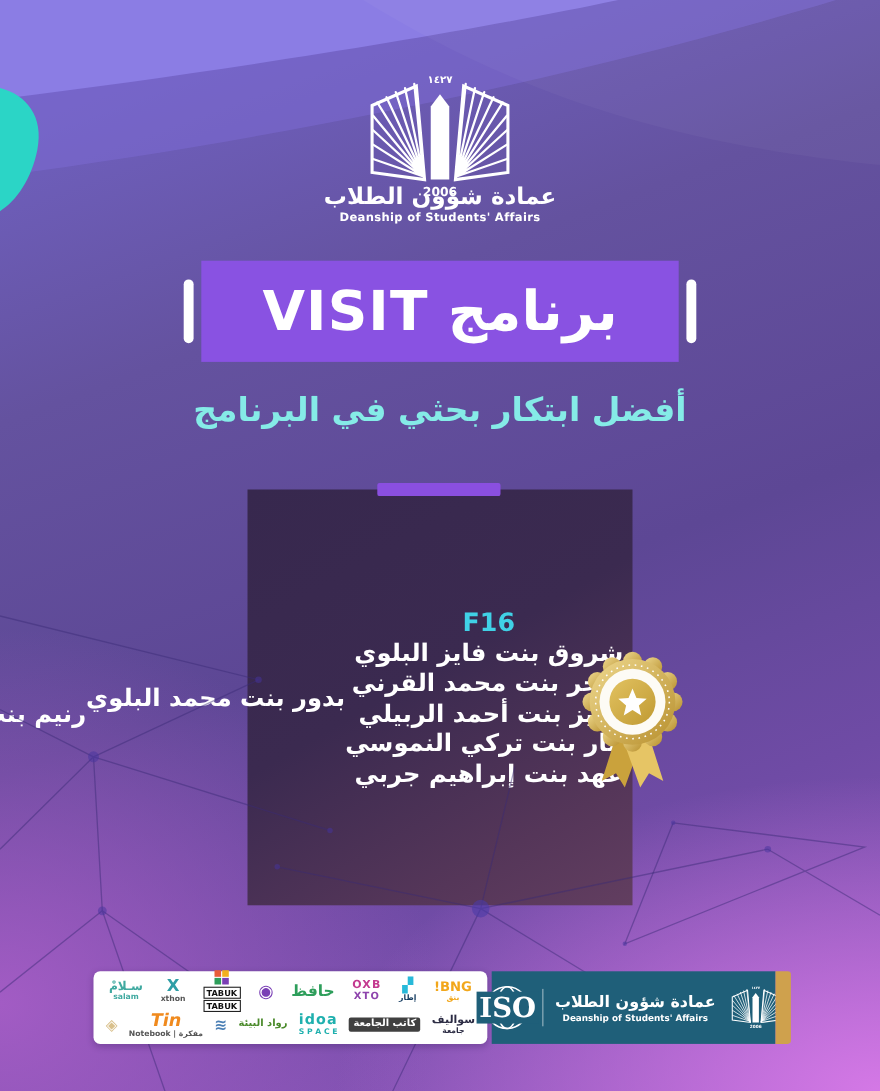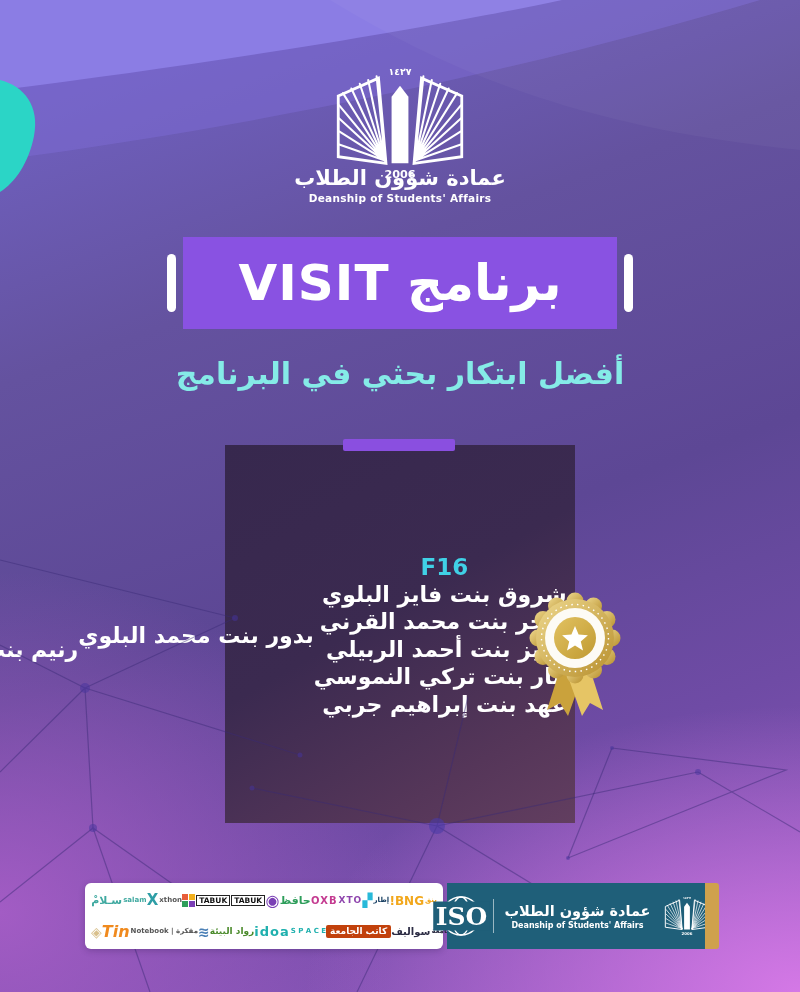--- a/index.html
+++ b/index.html
@@ -43,29 +43,29 @@
   .name-line{color:#fff;font-size:22px;font-weight:600;line-height:27.5px;white-space:nowrap;}
 
   
   .medal{position:absolute;left:513px;top:570px;width:124px;height:152px;}
 
   
   .sponsor-panel{position:absolute;left:85px;top:883px;width:358px;height:66px;background:#fff;
     border-radius:6px;box-sizing:border-box;padding:2px 6px;display:flex;flex-direction:column;justify-content:center;
     box-shadow:0 2px 6px rgba(40,20,70,.25);}
   .sponsor-row{display:flex;justify-content:space-around;align-items:center;height:31px;direction:ltr;}
-  .sponsor{display:flex;flex-direction:row;align-items:center;line-height:1;gap:1px;}
+  .sponsor{display:flex;flex-direction:column;align-items:center;line-height:1;gap:1px;}
   .sp-main{font-size:11px;font-weight:bold;white-space:nowrap;}
   .sp-sub{font-size:7px;color:#666;font-weight:bold;white-space:nowrap;}
   .boxed{border:1px solid #222;padding:0 2px;font-size:7.5px;line-height:9px;color:#111;}
   .tiles{display:grid;grid-template-columns:6px 6px;gap:1px;margin-bottom:1px;}
   .tiles i{width:6px;height:6px;display:block;}
   .sp-xthon .sp-main{font-size:15px;}
   .sp-consumer-circle .sp-main{font-size:16px;}
-  .sp-hafiz .sp-main{font-size:11px;}
+  .sp-hafiz .sp-main{font-size:14px;}
   .sp-oxbox .sp-main{font-size:10px;letter-spacing:1px;}
   .sp-oxbox .sp-sub{font-size:9px;letter-spacing:1px;}
   .sp-itar .sp-main{font-size:13px;}
   .sp-bng .sp-main{font-size:12px;}
   .sp-cream .sp-main{font-size:14px;}
   .sp-tin-notebook .sp-main{font-size:16px;font-style:italic;}
   .sp-water-emblem .sp-main{font-size:14px;}
   .sp-idoa-space .sp-main{font-size:13px;letter-spacing:1px;}
   .sp-kateb .sp-main{font-size:9px;border-radius:2px;}
   .sp-swalif .sp-main{font-size:10px;}
@@ -252,21 +252,21 @@
           <span class="sp-main" style="color: rgb(74, 127, 181);">≋</span>
         </div>
         <div class="sponsor sp-rowad">
           <span class="sp-main" style="color: rgb(74, 138, 42);">رواد البيئة</span>
         </div>
         <div class="sponsor sp-idoa-space">
           <span class="sp-main" style="color: rgb(31, 176, 174);">idoa</span>
           <span class="sp-sub" style="color: rgb(31, 176, 174);">S P A C E</span>
         </div>
         <div class="sponsor sp-kateb">
-          <span class="sp-main" style="color: rgb(255, 255, 255); background: #c2410c; padding: 2px 4px;">كاتب الجامعة</span>
+          <span class="sp-main" style="color: rgb(255, 255, 255); background: #404040; padding: 2px 4px;">كاتب الجامعة</span>
         </div>
         <div class="sponsor sp-swalif">
           <span class="sp-main" style="color: rgb(44, 44, 68);">سواليف</span>
           <span class="sp-sub" style="color: rgb(44, 44, 68);">جامعة</span>
         </div>
       </div>
   </div>
 
   <div class="iso-panel">
     <div class="iso-mark">

